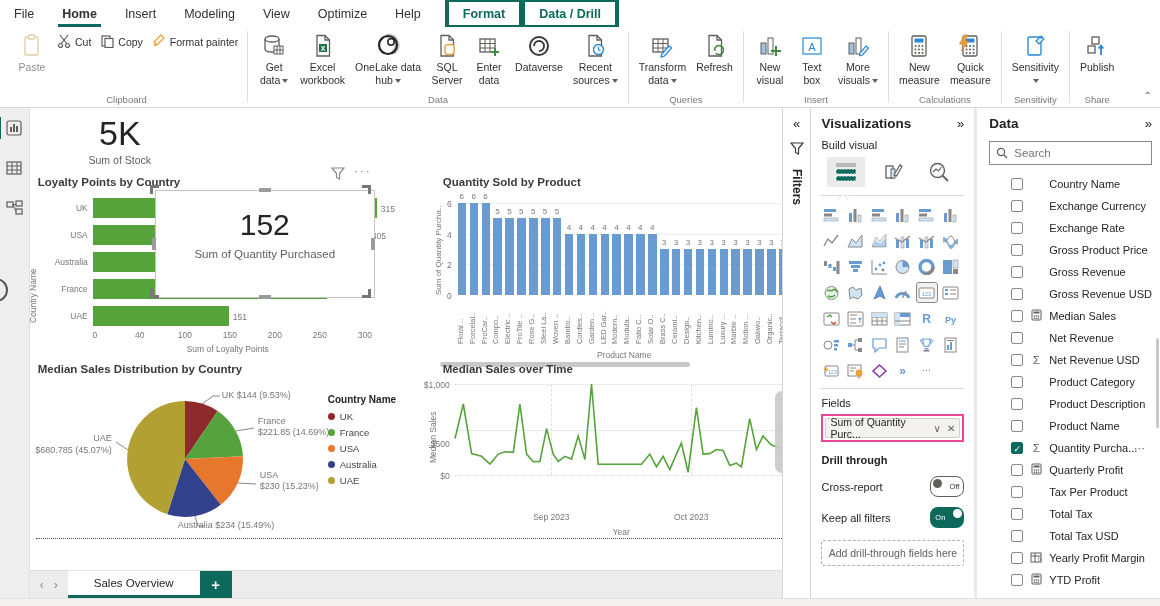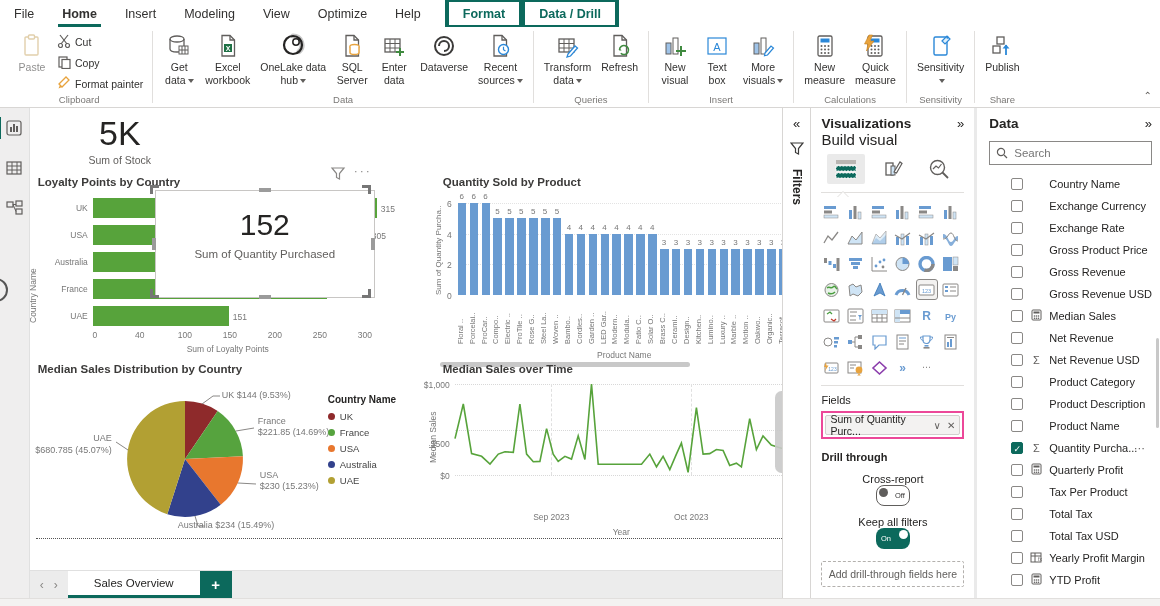--- a/index.html
+++ b/index.html
@@ -18,21 +18,21 @@
   
   .ribbon { height:81px; background:#fff; border-bottom:1px solid #d8d6d4; display:flex; position:relative; padding-left:6px; }
   .rgroup { display:flex; flex-direction:column; position:relative; padding:2px 6px 0 6px; }
   .rgroup-items { flex:1; display:flex; align-items:flex-start; gap:2px; }
   .rgroup-label { font-size:9.5px; color:#7a7876; text-align:center; padding-bottom:2px; }
   .rdivider { width:1px; background:#e1dfdd; margin:4px 0; }
   .rbtn-large { width:auto; min-width:40px; padding:2px 4px; display:flex; flex-direction:column; align-items:center; cursor:pointer; border-radius:2px; }
   .rbtn-large .ric { height:30px; display:flex; align-items:center; justify-content:center; }
   .rbtn-large .rlbl { font-size:10.5px; color:#323130; text-align:center; line-height:1.25; }
   .rbtn-large.disabled { opacity:.55; }
-  .smallcol { display:flex; flex-direction:column; justify-content:flex-start; gap:3px; padding-top:4px; }
+  .smallcol { display:flex; flex-direction:row; justify-content:flex-start; gap:3px; padding-top:4px; }
   .rbtn-small { display:flex; align-items:center; gap:4px; font-size:10.5px; color:#323130; cursor:pointer; padding:1px 3px; }
   .caret { display:inline-block; width:0; height:0; border-left:3.5px solid transparent; border-right:3.5px solid transparent; border-top:4px solid #605e5c; margin-left:2px; vertical-align:middle; }
   .ribbon-collapse { position:absolute; right:8px; bottom:6px; color:#605e5c; font-size:10px; cursor:pointer; }
 
   
   .main { display:flex; height:490px; }
   .sidebar { width:30px; background:#efeeee; border-right:1px solid #e0e0e0; display:flex; flex-direction:column; align-items:center; padding-top:8px; gap:16px; position:relative; }
   .sideicon { width:24px; height:24px; display:flex; align-items:center; justify-content:center; cursor:pointer; position:relative; }
   .sideicon.selected::before { content:""; position:absolute; left:-3px; top:1px; width:2px; height:22px; background:#0c695c; }
   .canvas-col { width:758px; display:flex; flex-direction:column; }
@@ -43,33 +43,33 @@
   .plustab { background:#0c695c; width:32px; display:flex; align-items:center; justify-content:center; color:#fff; font-size:15px; font-weight:bold; cursor:pointer; }
 
   .filters-strip { width:30px; background:#fff; border-left:1px solid #d8d6d4; border-right:1px solid #d8d6d4; display:flex; flex-direction:column; align-items:center; padding-top:8px; gap:10px; }
   .filters-strip .vtext { writing-mode:vertical-rl; font-size:12px; font-weight:bold; color:#252423; }
   .chev { color:#252423; font-size:13px; cursor:pointer; }
 
   
   .viz-panel { width:167px; background:#fff; border-right:3px solid #eaeaea; padding:8px 10px 0 10px; position:relative; font-size:11px; }
   .panel-head { display:flex; justify-content:space-between; align-items:center; }
   .panel-title { font-size:13.5px; font-weight:bold; color:#252423; }
-  .subhead { font-size:15px; color:#252423; }
+  .subhead { font-size:11px; color:#252423; margin-top:8px; }
   .buildtabs { display:flex; align-items:center; justify-content:space-between; margin-top:6px; padding:0 6px; border-bottom:1px solid #e1dfdd; padding-bottom:8px; position:relative; }
   .btab { width:38px; height:30px; display:flex; align-items:center; justify-content:center; cursor:pointer; border-radius:2px; }
   .btab.sel { background:#eaeaea; }
   .btab.sel::after { content:""; position:absolute; bottom:-6px; left:16px; width:0; height:0; border-left:6px solid transparent; border-right:6px solid transparent; border-bottom:6px solid #fff; filter:drop-shadow(0 -1px 0 #e1dfdd); }
   .viz-grid { display:grid; grid-template-columns:repeat(6,1fr); row-gap:7px; margin-top:9px; padding-bottom:8px; border-bottom:1px solid #e1dfdd; }
   .vicon { width:20px; height:19px; display:flex; align-items:center; justify-content:center; cursor:pointer; border-radius:2px; }
   .vicon.sel { outline:1px solid #8a8886; background:#f3f2f1; }
   .sec-label { margin-top:8px; font-size:11px; color:#252423; }
   .fieldpill-wrap { border:2px solid #ec4899; padding:2px; margin-top:5px; }
   .fieldpill { background:#f3f2f1; border:1px solid #d2d0ce; border-radius:2px; height:20px; display:flex; align-items:center; font-size:10.5px; color:#252423; padding:0 4px; justify-content:space-between; }
   .fieldpill .ops { color:#605e5c; display:flex; gap:6px; font-size:10px; align-items:center; }
-  .drillrow { display:flex; justify-content:space-between; align-items:center; margin-top:10px; font-size:11px; color:#252423;flex-direction:column; }
+  .drillrow { display:flex; justify-content:space-between; align-items:center; margin-top:10px; font-size:11px; color:#252423; }
   .toggle { width:34px; height:21px; border-radius:8px; position:relative; font-size:7.5px; display:flex; align-items:center; }
   .toggle.off { border:1px solid #605e5c; background:#fff; color:#323130; justify-content:flex-end; padding-right:4px; }
   .toggle.off::before { content:""; position:absolute; left:2px; top:2px; width:9px; height:9px; border-radius:50%; background:#605e5c; }
   .toggle.on { background:#0c695c; color:#fff; justify-content:flex-start; padding-left:5px; }
   .toggle.on::before { content:""; position:absolute; right:2px; top:2px; width:9px; height:9px; border-radius:50%; background:#fff; }
   .dashbox { margin-top:12px; border:1px dashed #b3b0ad; border-radius:2px; padding:6px 4px; font-size:10.5px; color:#605e5c; text-align:center; }
 
   
   .data-panel { flex:1; background:#fff; padding:8px 8px 0 12px; position:relative; }
   .searchbox { margin-top:10px; border:1px solid #8a8886; height:24px; display:flex; align-items:center; padding:0 6px; gap:6px; background:#fff; }

